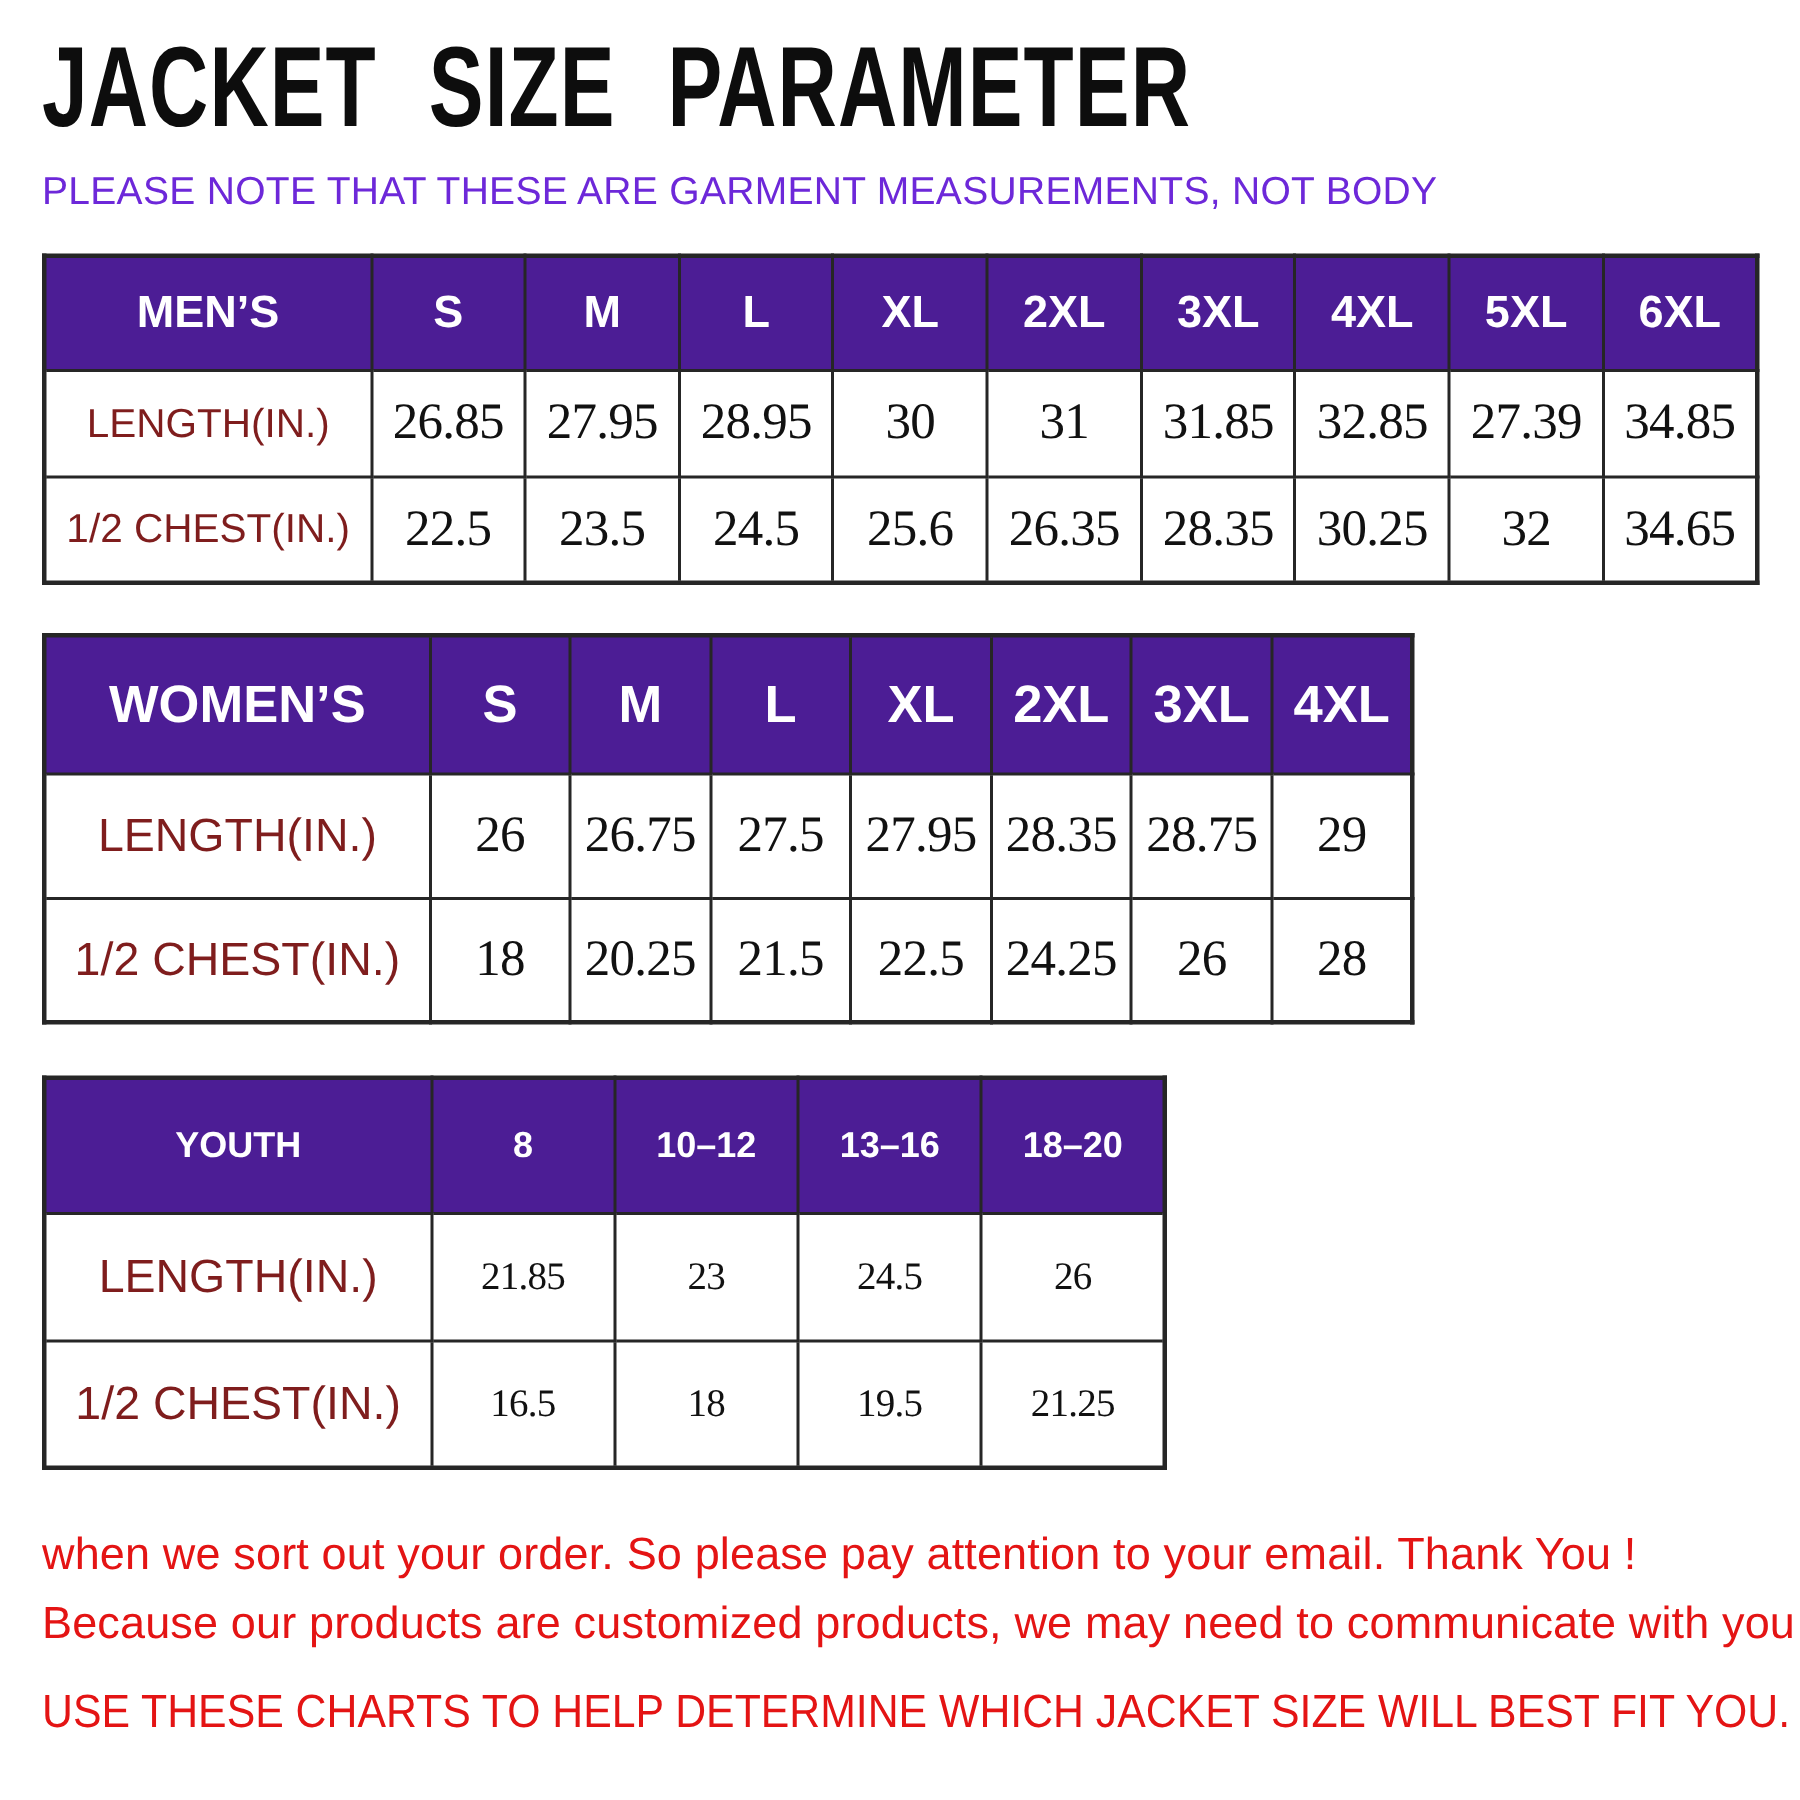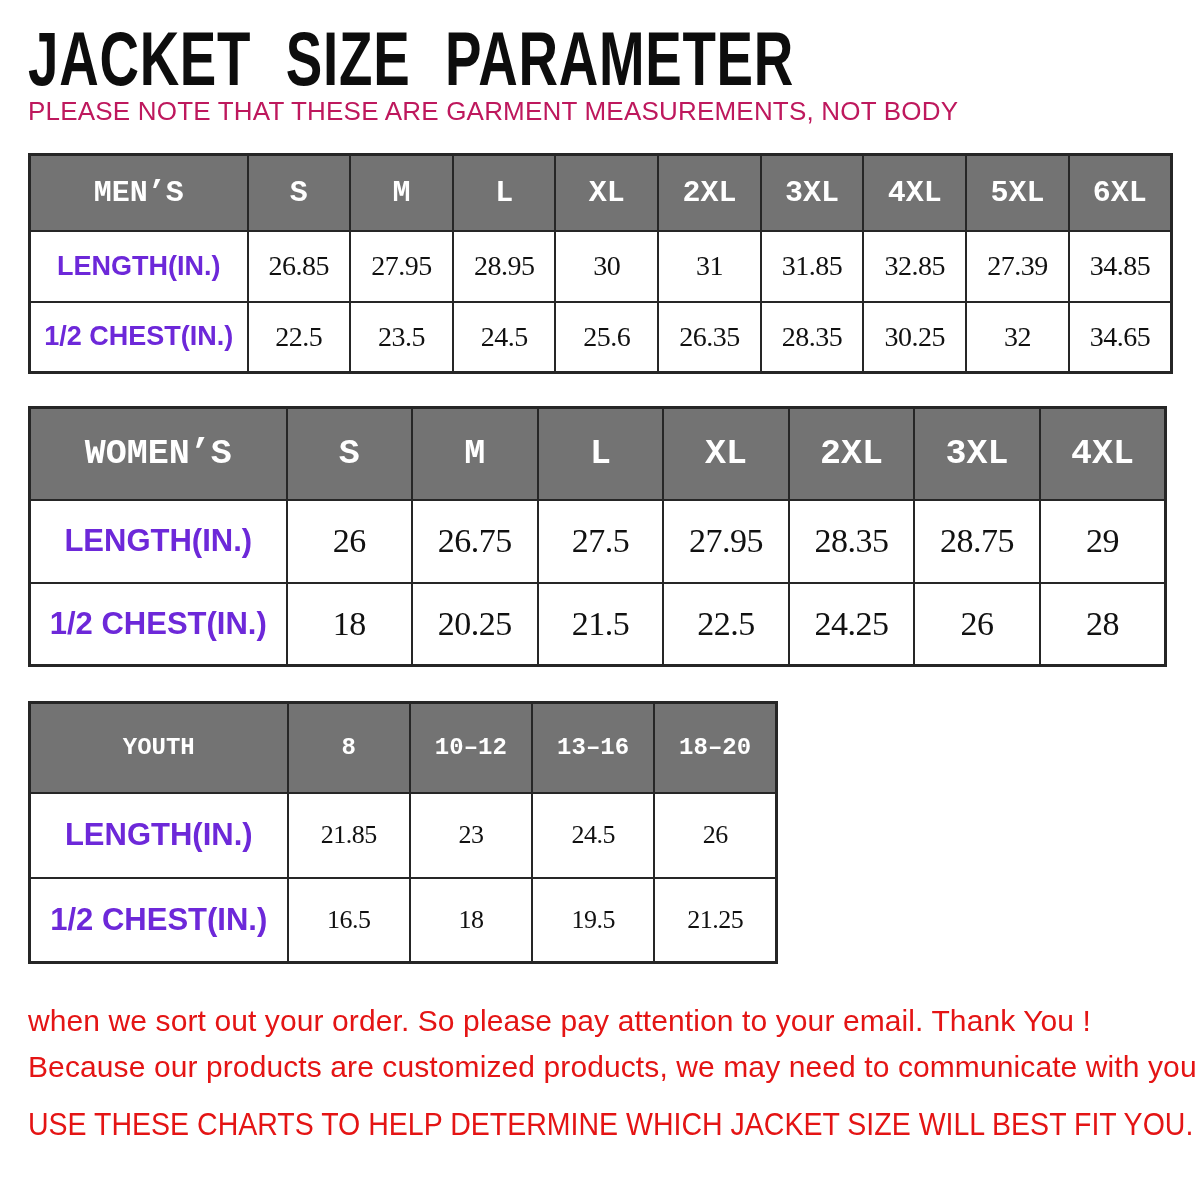--- a/index.html
+++ b/index.html
@@ -17,64 +17,65 @@
     line-height:74px;
     font-weight:bold;
     color:#0d0d0d;
     white-space:nowrap;
     letter-spacing:1px;
     word-spacing:26px;
     transform:scaleX(0.72);
     transform-origin:left top;
   }
   .note{
-    color:#be185d;
+    margin-top:16px;
+    color:#6d28d9;
     font-size:26px;
     line-height:31px;
     letter-spacing:0.2px;
   }
   table.tbl{
     border-collapse:collapse;
     table-layout:fixed;
     border:3px solid #262626;
   }
   .tbl th,.tbl td{
     border:2px solid #262626;
     text-align:center;
     vertical-align:middle;
     padding:0;
   }
   .tbl thead th{
-    background:#737373;
+    background:#4c1d95;
     color:#ffffff;
     font-weight:bold;
-    font-family:Liberation Mono, monospace;
+    font-family:Liberation Sans, sans-serif;
   }
   .tbl tbody th{
     background:#ffffff;
-    color:#6d28d9;
-    font-weight:bold;
+    color:#7f1d1d;
+    font-weight:normal;
     font-family:"Liberation Sans", sans-serif;
   }
   .tbl tbody td{
     background:#ffffff;
     color:#111111;
     font-family:"Liberation Serif", serif;
     letter-spacing:-0.5px;
   }
   
   .t-mens{width:1145px;margin-top:26px;}
   .t-mens col.c-label{width:218px;}
   .t-mens thead tr{height:76px;}
   .t-mens tbody tr{height:71px;}
   .t-mens thead th{font-size:30px;}
   .t-mens tbody th{font-size:27px;}
-  .t-mens tbody td{font-size:28px;}
+  .t-mens tbody td{font-size:34px;}
   
-  .t-womens{width:1139px;margin-top:32px;}
+  .t-womens{width:915px;margin-top:32px;}
   .t-womens col.c-label{width:257px;}
   .t-womens thead tr{height:92px;}
   .t-womens tbody tr{height:83px;}
   .t-womens thead th{font-size:35px;}
   .t-womens tbody th{font-size:31px;}
   .t-womens tbody td{font-size:34px;}
   
   .t-youth{width:750px;margin-top:34px;}
   .t-youth col.c-label{width:258px;}
   .t-youth thead tr{height:90px;}

